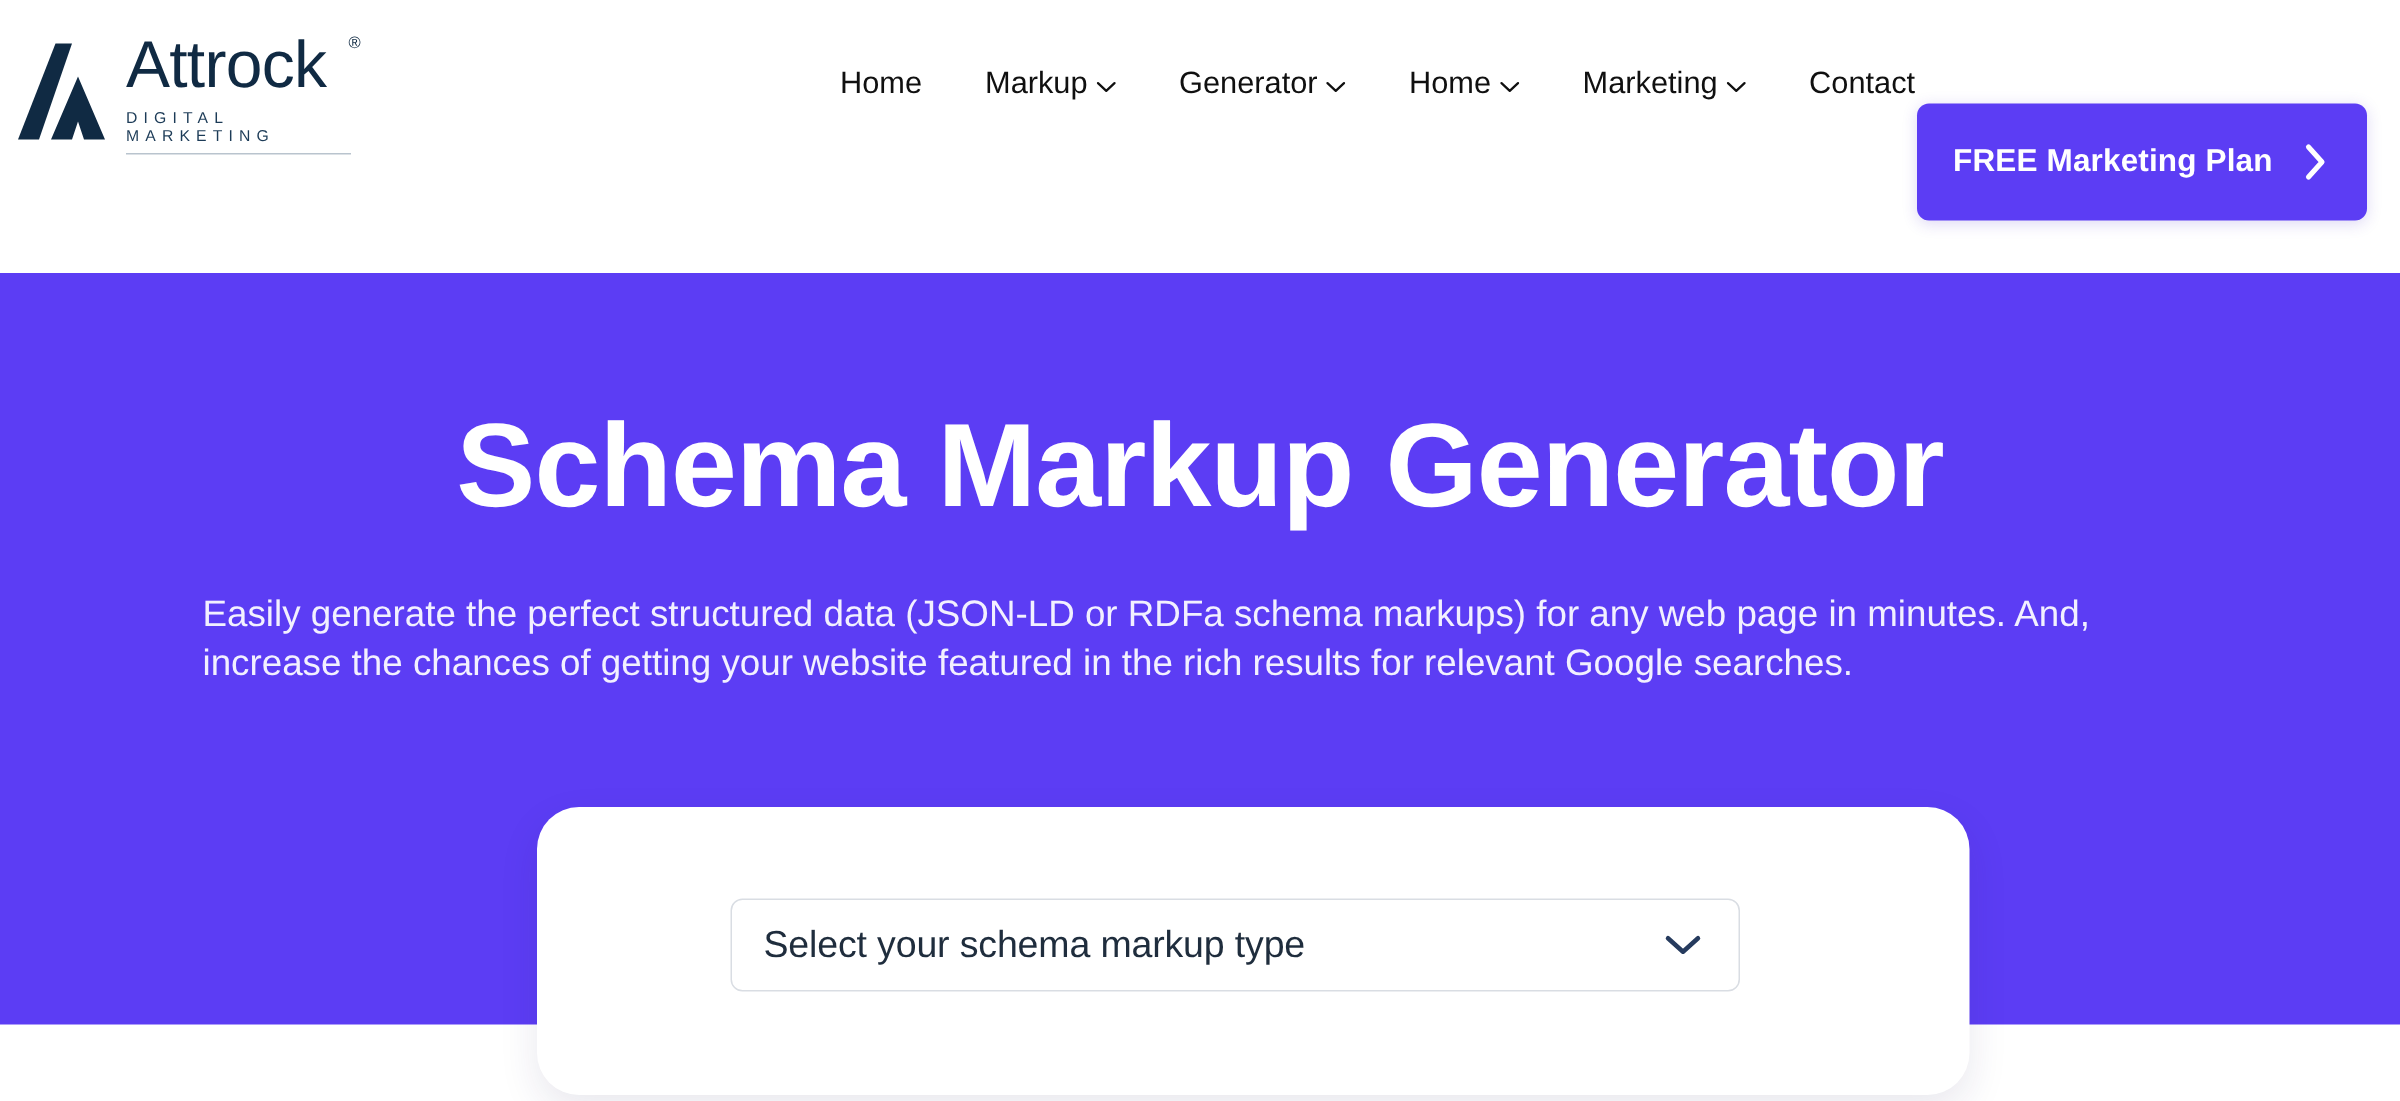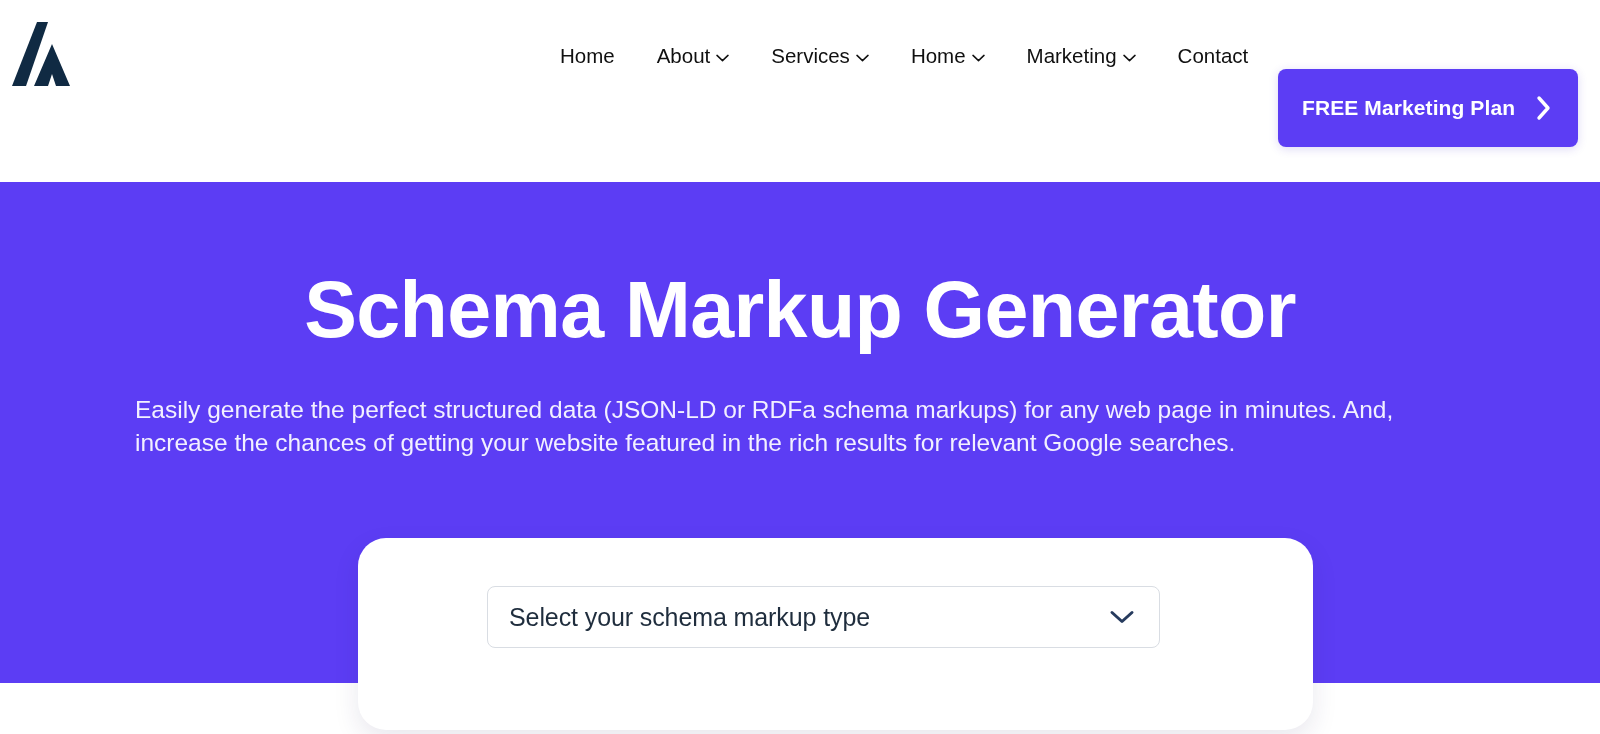--- a/index.html
+++ b/index.html
@@ -110,21 +110,21 @@
     position:absolute;
     left:358px; top:538px;
     width:955px; height:192px;
     background:#ffffff;
     border-radius:28px;
     box-shadow:0 10px 26px rgba(40,30,90,0.10);
     z-index:6;
   }
 
   .select-wrap {
-    position:absolute; left:129px; top:48px;
+    position:absolute; left:129px; top:61px;
     width:673px; height:62px;
   }
   .schema-select {
     width:100%; height:100%;
     border:1px solid #d9dde3;
     border-radius:8px;
     background:#ffffff;
     display:flex; align-items:center; justify-content:space-between;
     padding:0 24px 0 21px;
     cursor:pointer;
@@ -142,39 +142,43 @@
 
   <header class="site-header">
 
     <a class="logo" href="#">
       <span>
         <svg class="logo-mark" viewBox="0 0 66 72" aria-hidden="true">
           <path d="M29 4 L40 4 L18 68 L4 68 Z" fill="#102a43"></path>
           <path d="M44 26 L62 68 L48 68 L44 56 L40 68 L26 68 Z" fill="#102a43"></path>
         </svg>
       </span>
+      <span class="logo-text">
+        <span class="logo-word"><span>Attrock</span><span class="logo-reg">®</span></span>
+        <span class="logo-sub">DIGITAL MARKETING</span>
+      </span>
     </a>
 
     <nav class="main-nav">
 
       <a class="nav-item" href="#">
         <span>Home</span>
       </a>
 
       <a class="nav-item" href="#">
-        <span>About</span>
-        <span>
-          <svg class="caret" viewBox="0 0 13 8">
-              <path d="M1 1.4 L6.5 6.6 L12 1.4" fill="none" stroke="#101010" stroke-width="1.5" stroke-linecap="round" stroke-linejoin="round"></path>
-            </svg>
-        </span>
-      </a>
-
-      <a class="nav-item" href="#">
-        <span>Services</span>
+        <span>Markup</span>
+        <span>
+          <svg class="caret" viewBox="0 0 13 8">
+              <path d="M1 1.4 L6.5 6.6 L12 1.4" fill="none" stroke="#101010" stroke-width="1.5" stroke-linecap="round" stroke-linejoin="round"></path>
+            </svg>
+        </span>
+      </a>
+
+      <a class="nav-item" href="#">
+        <span>Generator</span>
         <span>
           <svg class="caret" viewBox="0 0 13 8">
               <path d="M1 1.4 L6.5 6.6 L12 1.4" fill="none" stroke="#101010" stroke-width="1.5" stroke-linecap="round" stroke-linejoin="round"></path>
             </svg>
         </span>
       </a>
 
       <a class="nav-item" href="#">
         <span>Home</span>
         <span>

